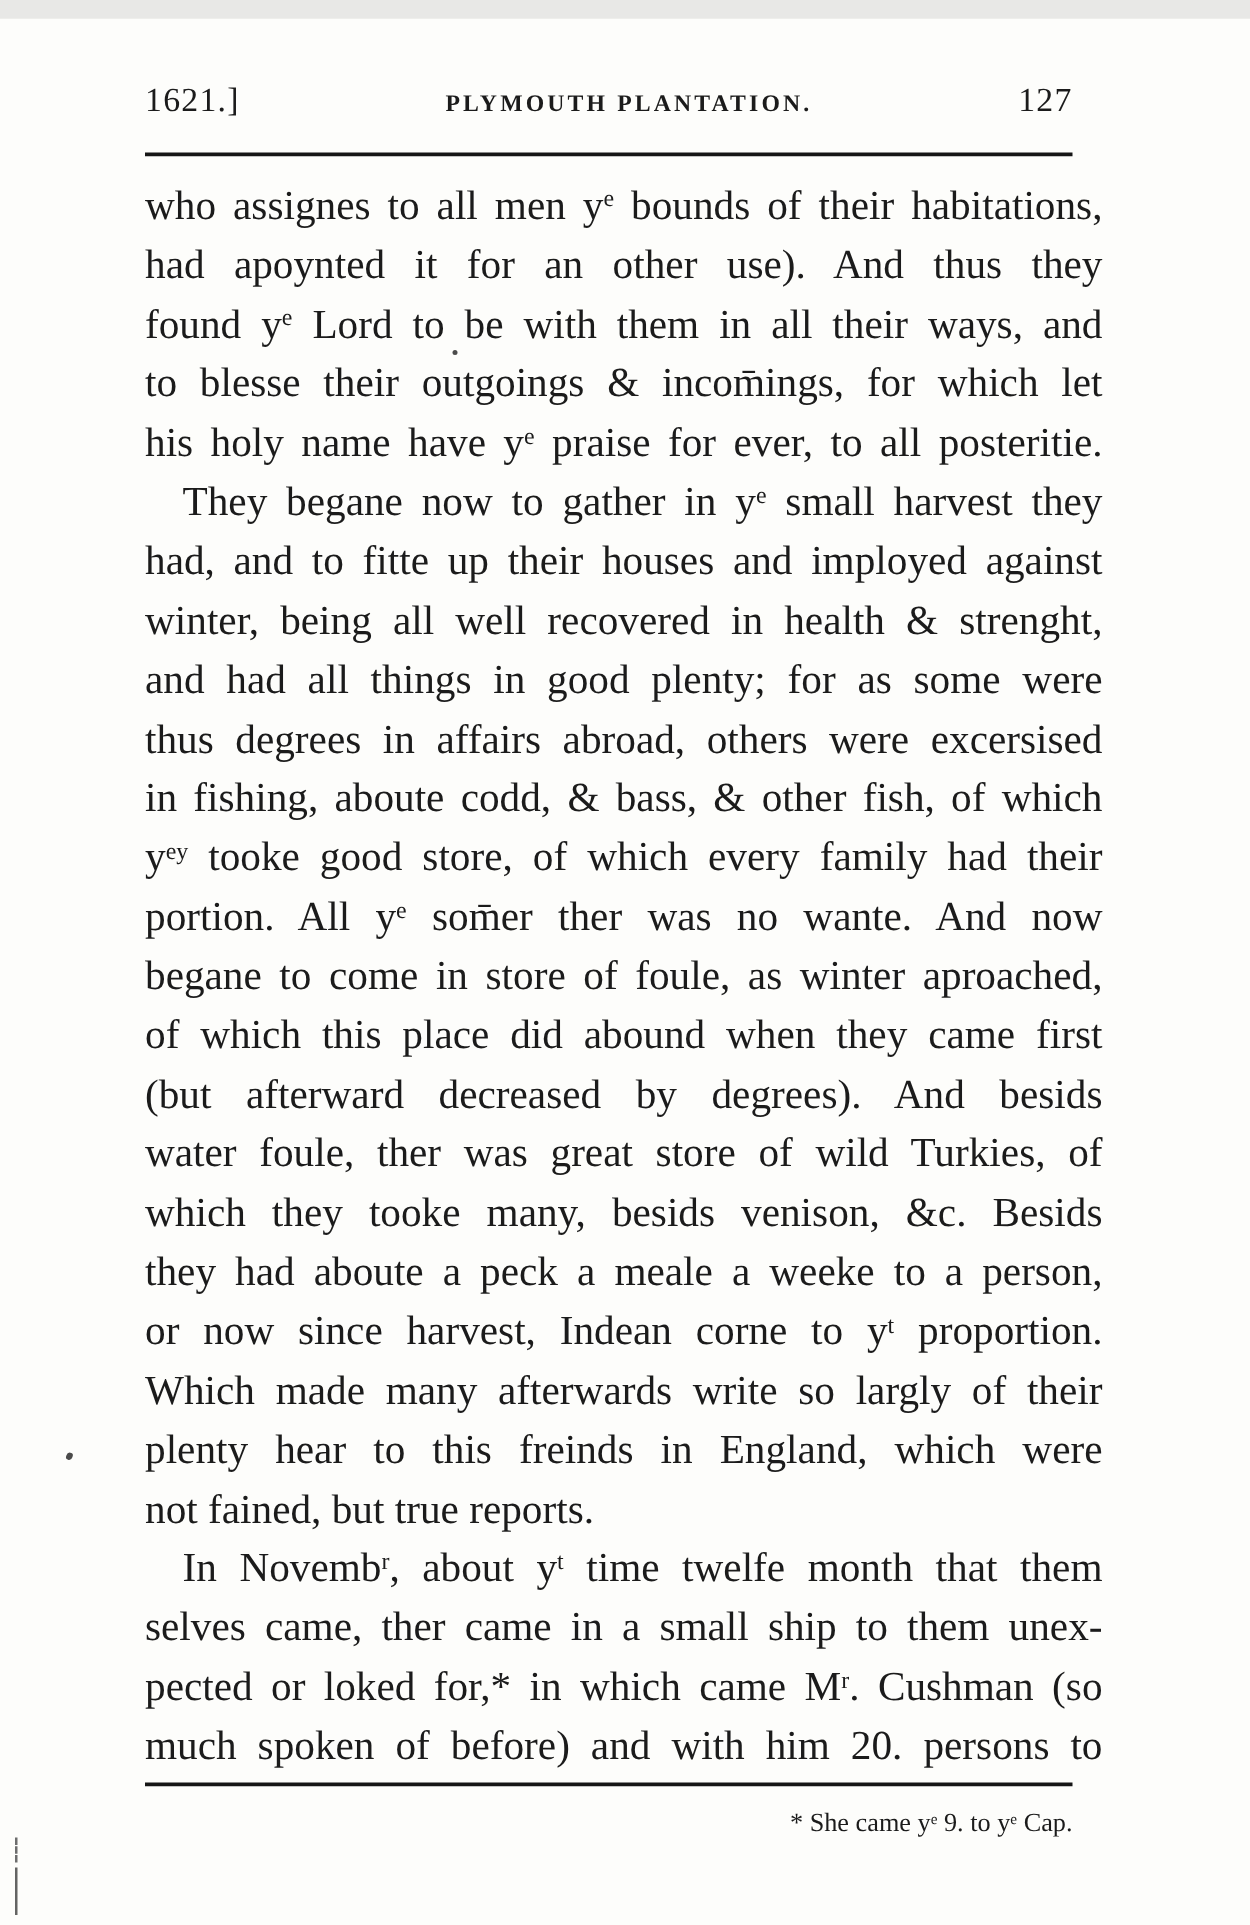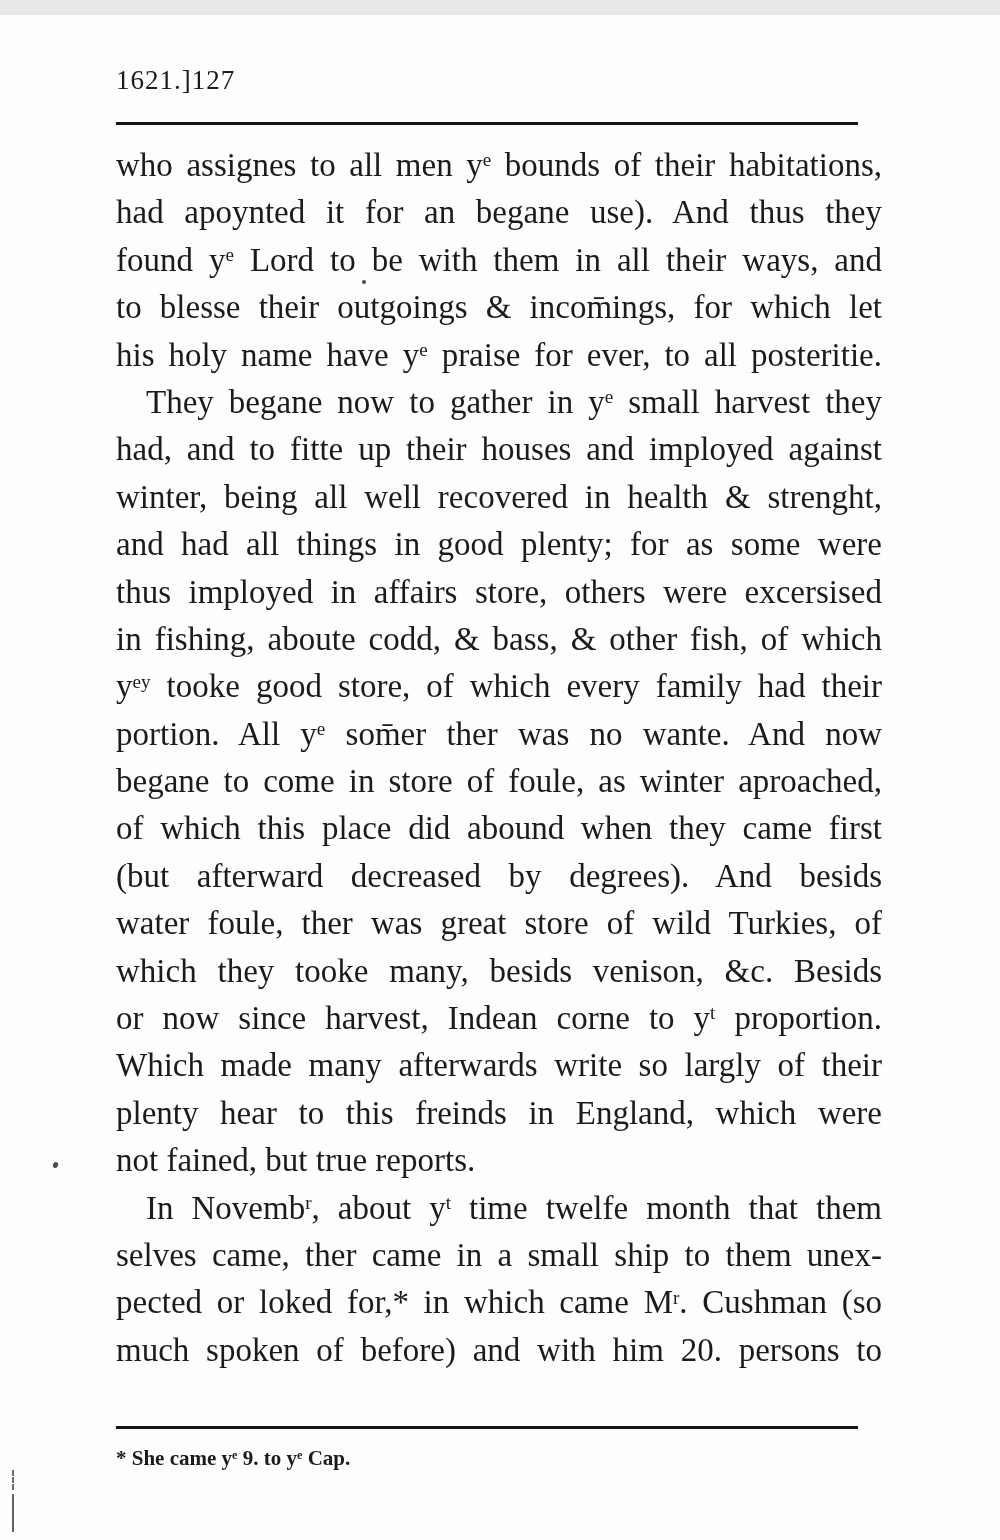--- a/index.html
+++ b/index.html
@@ -76,24 +76,23 @@
     line-height: 0;
     position: relative;
     top: -0.5em;
     vertical-align: baseline;
   }
   .footnote {
     position: absolute;
     top: 1428px;
     left: 116px;
     width: 742px;
-    text-align: left;
+    text-align: right;
     font-size: 21px;
     line-height: 30px;
-    font-weight: bold;
   }
   
   .speck {
     position: absolute;
     background: #2c2c2c;
     border-radius: 50%;
     opacity: 0.85;
   }
   .speck.a { left: 362px; top: 265px; width: 4px; height: 4px; }
   .speck.b { left: 53px; top: 1147px; width: 5px; height: 6px; transform: rotate(20deg); border-radius: 60% 40% 55% 45%; }
@@ -112,44 +111,46 @@
     opacity: 0.8;
   }
 </style>
 </head>
 <body>
 
 <div class="page">
 
   <div class="page-header">
     <span class="header-year">1621.]</span>
+    <span class="header-title">PLYMOUTH PLANTATION.</span>
     <span class="header-pagenum">127</span>
   </div>
 
   <div class="rule head"></div>
 
   <div class="body-text" id="body-text">
       <div class="text-line">who assignes to all men y<sup>e</sup> bounds of their habitations,</div>
-      <div class="text-line">had apoynted it for an begane use). And thus they</div>
+      <div class="text-line">had apoynted it for an other use). And thus they</div>
       <div class="text-line">found y<sup>e</sup> Lord to be with them in all their ways, and</div>
       <div class="text-line">to blesse their outgoings &amp; incom̄ings, for which let</div>
       <div class="text-line">his holy name have y<sup>e</sup> praise for ever, to all posteritie.</div>
       <div class="text-line indent">They begane now to gather in y<sup>e</sup> small harvest they</div>
       <div class="text-line">had, and to fitte up their houses and imployed against</div>
       <div class="text-line">winter, being all well recovered in health &amp; strenght,</div>
       <div class="text-line">and had all things in good plenty; for as some were</div>
-      <div class="text-line">thus imployed in affairs store, others were excersised</div>
+      <div class="text-line">thus degrees in affairs abroad, others were excersised</div>
       <div class="text-line">in fishing, aboute codd, &amp; bass, &amp; other fish, of which</div>
       <div class="text-line">y<sup>ey</sup> tooke good store, of which every family had their</div>
       <div class="text-line">portion. All y<sup>e</sup> som̄er ther was no wante. And now</div>
       <div class="text-line">begane to come in store of foule, as winter aproached,</div>
       <div class="text-line">of which this place did abound when they came first</div>
       <div class="text-line">(but afterward decreased by degrees). And besids</div>
       <div class="text-line">water foule, ther was great store of wild Turkies, of</div>
       <div class="text-line">which they tooke many, besids venison, &amp;c. Besids</div>
+      <div class="text-line">they had aboute a peck a meale a weeke to a person,</div>
       <div class="text-line">or now since harvest, Indean corne to y<sup>t</sup> proportion.</div>
       <div class="text-line">Which made many afterwards write so largly of their</div>
       <div class="text-line">plenty hear to this freinds in England, which were</div>
       <div class="text-line no-justify">not fained, but true reports.</div>
       <div class="text-line indent">In Novemb<sup>r</sup>, about y<sup>t</sup> time twelfe month that them</div>
       <div class="text-line">selves came, ther came in a small ship to them unex-</div>
       <div class="text-line">pected or loked for,* in which came M<sup>r</sup>. Cushman (so</div>
       <div class="text-line">much spoken of before) and with him 20. persons to</div>
     </div>
 

